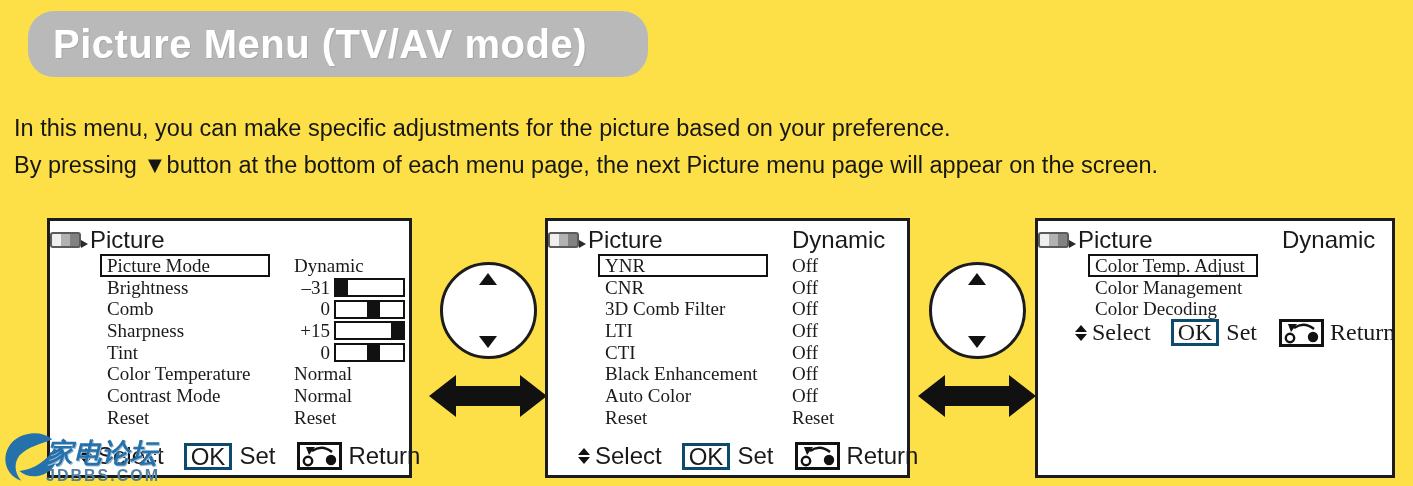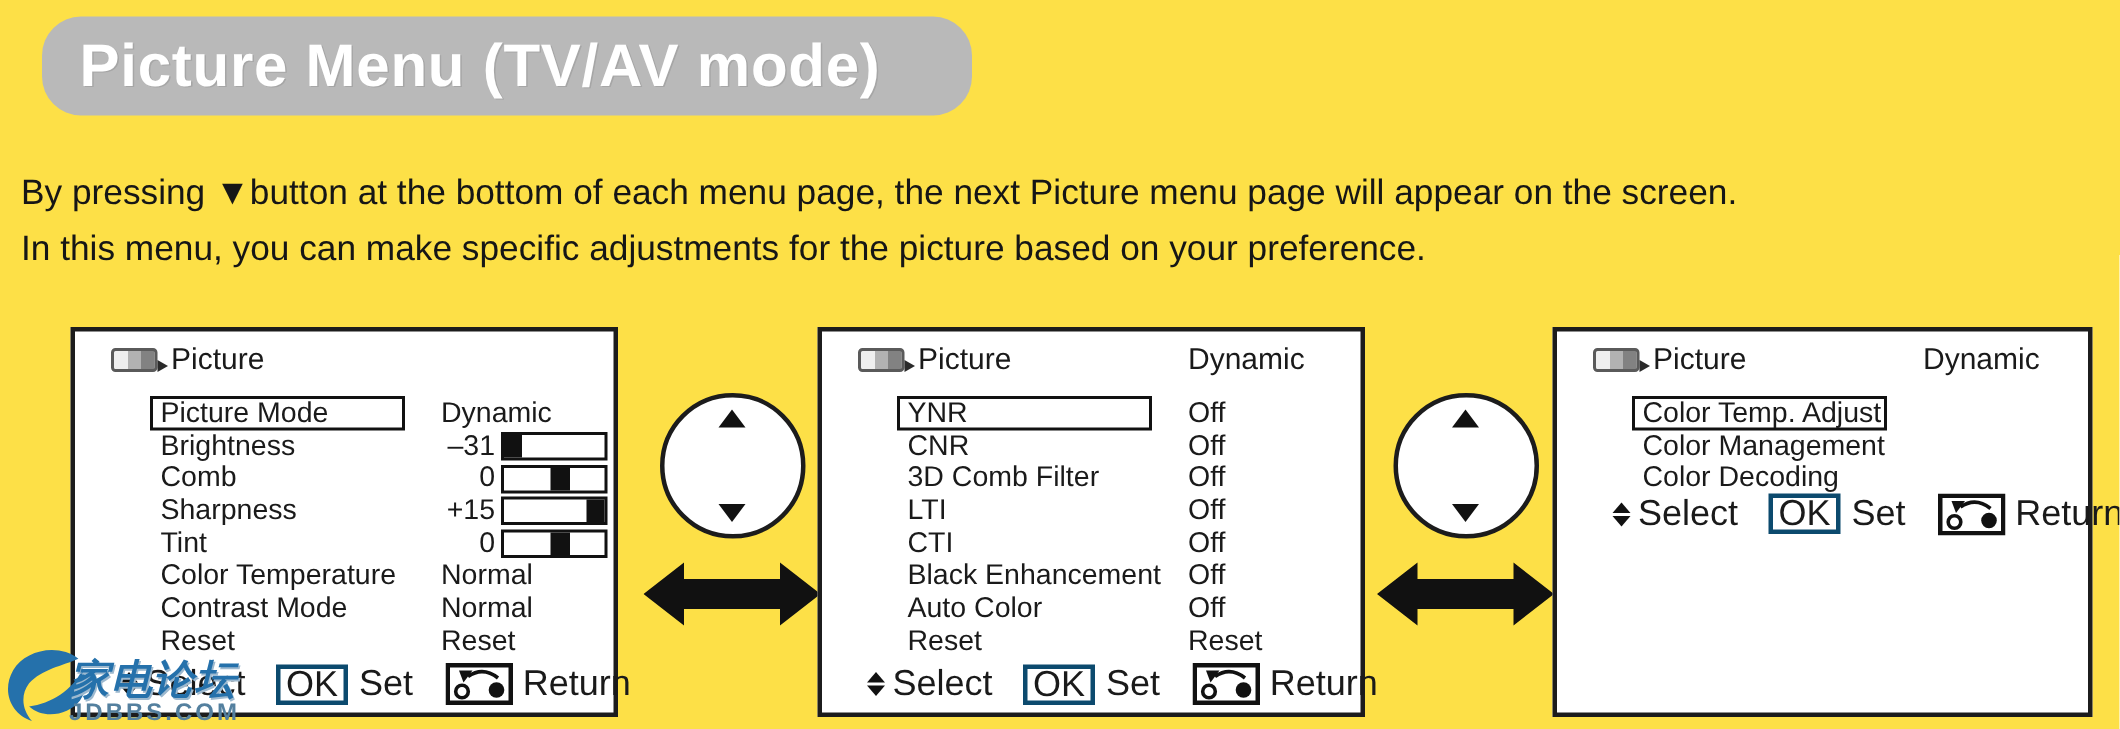--- a/index.html
+++ b/index.html
@@ -13,28 +13,28 @@
           text-shadow:1px 1px 0 #a6a6a6;}
 
   
   .desc{position:absolute;left:14px;top:110px;font-size:23.5px;line-height:37px;color:#161616;}
 
   
   .osd{position:absolute;top:218px;width:365px;height:260px;border:3px solid #1c1c1c;
        background:#fff;box-sizing:border-box;padding-top:6px;font-size:19px;}
   #osd0{left:47px;} #osd1{left:545px;} #osd2{left:1035px;width:360px;}
 
-  .osd-header{position:relative;display:flex;align-items:center;height:26px;padding-left:24px;font-size:20px;}
+  .osd-header{position:relative;display:flex;align-items:center;height:26px;padding-left:0;font-size:24px;}
   .menu-icon{width:31px;height:16px;border:2px solid #5a5a5a;border-radius:3px;box-sizing:border-box;flex:none;
              background:linear-gradient(to right,#efefef 0 34%,#b2b2b2 34% 67%,#828282 67% 100%);}
   .menu-pointer{width:0;height:0;border-left:7px solid #2a2a2a;border-top:4px solid transparent;
                 border-bottom:4px solid transparent;margin:8px 2px 0 0;flex:none;}
   .osd-header-value{position:absolute;left:244px;top:0;line-height:26px;}
 
-  .osd-rows{margin-left:57px;margin-top:12px;}
+  .osd-rows{margin-left:57px;margin-top:2px;font-family:Liberation Serif, serif;}
   .osd-row{height:21.7px;display:flex;align-items:center;}
   .osd-label{flex:none;width:187px;white-space:nowrap;}
   .sel-box{box-sizing:border-box;width:170px;height:23px;border:2px solid #111;
            margin-left:-7px;margin-right:24px;padding-left:5px;line-height:19px;}
   .osd-value{white-space:nowrap;}
   .num{flex:none;width:36px;text-align:right;margin-right:4px;white-space:nowrap;}
   .bar{flex:none;width:71px;height:19px;border:2px solid #111;box-sizing:border-box;
        position:relative;background:#fff;}
   .bar-marker{position:absolute;top:0;bottom:0;background:#111;}
 
@@ -69,22 +69,22 @@
   .wm-domain{font-size:16px;font-weight:bold;color:#54809f;letter-spacing:2px;margin-top:0;}
 </style>
 </head>
 <body>
 
 <div class="page">
 
   <div class="banner">Picture Menu (TV/AV mode)</div>
 
   <div class="desc">
+    <div>In this menu, you can make specific adjustments for the picture based on your preference.</div>
     <div>By pressing ▼button at the bottom of each menu page, the next Picture menu page will appear on the screen.</div>
-    <div>In this menu, you can make specific adjustments for the picture based on your preference.</div>
   </div>
 
   <div class="osd" id="osd0">
       <div class="osd-header">
         <span class="menu-icon"></span>
         <span class="menu-pointer"></span>
         <span class="osd-title">Picture</span>
       </div>
       <div class="osd-rows">
         <div class="osd-row">

